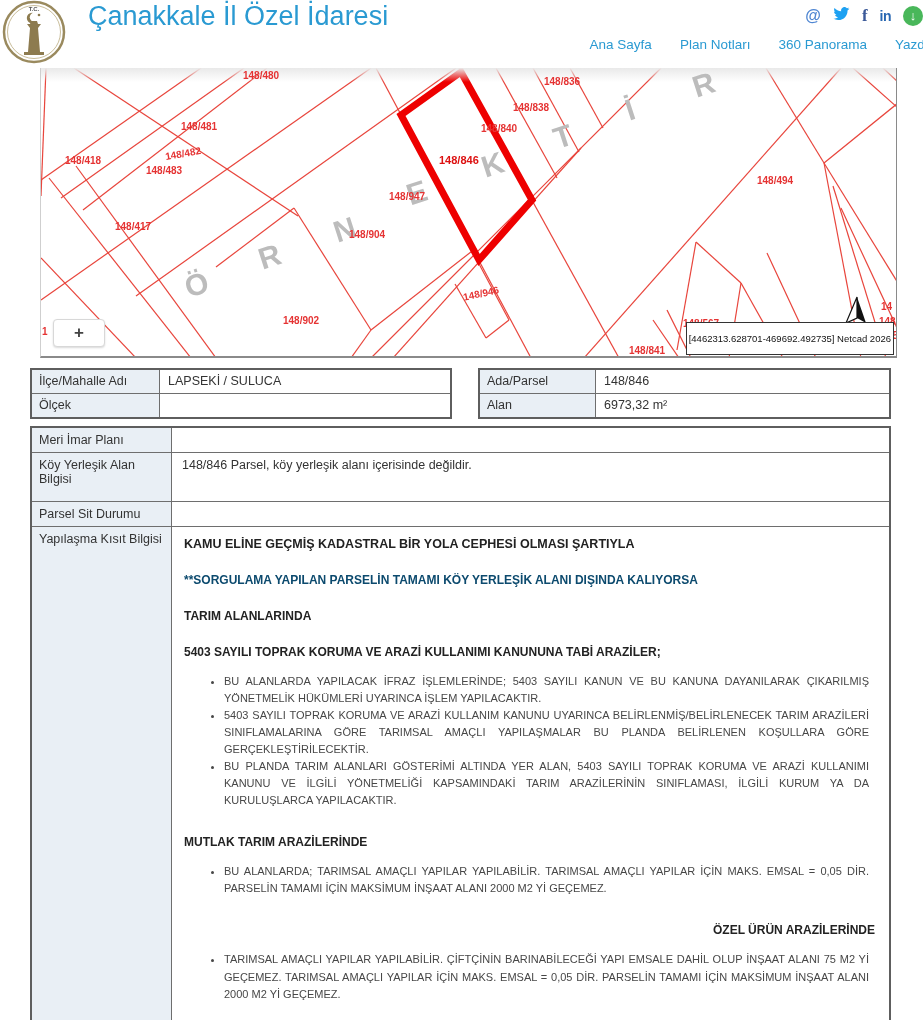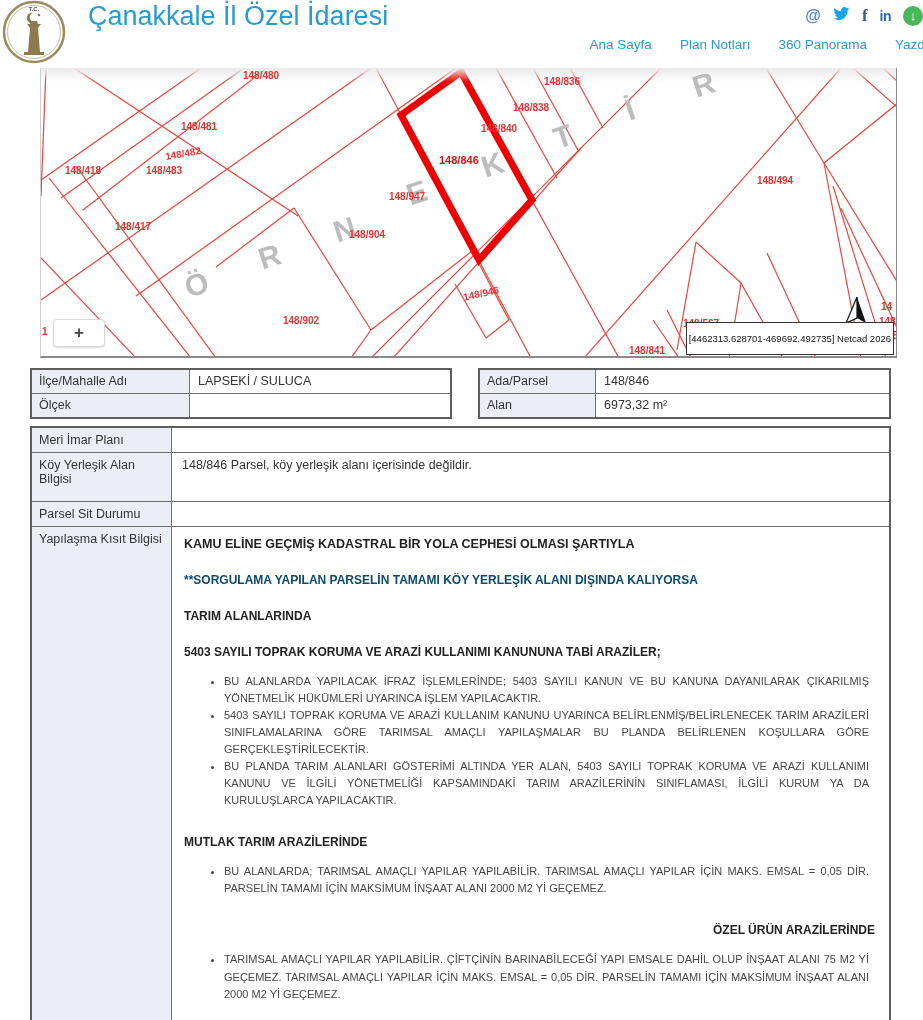--- a/index.html
+++ b/index.html
@@ -39,21 +39,21 @@
   .north { position:absolute; right:24px; bottom:18px; width:30px; height:42px; }
   .north .n-text { position:absolute; left:8px; top:26px; font-size:13px; font-weight:bold; color:#111; }
 
   
   .tables-1 { position:absolute; left:30px; top:368px; width:861px; }
   .itable { position:absolute; top:0; border:2px solid #5e5e5e; background:#fff; }
   .itable-left { left:0; width:422px; }
   .itable-right { left:448px; width:413px; }
   .irow { display:flex; border-bottom:1px solid #6e6e6e; }
   .irow:last-child { border-bottom:none; }
-  .icell-label { width:158px; background:#e9eff5; border-right:1px solid #6e6e6e;
+  .icell-label { width:128px; background:#e9eff5; border-right:1px solid #6e6e6e;
     padding:4px 7px; font-size:12.5px; color:#333; }
   .icell-value { flex:1; padding:4px 8px; font-size:12.5px; color:#333; min-height:23px; }
 
   .tables-2 { position:absolute; left:30px; top:426px; width:861px; border:2px solid #5e5e5e; background:#fff; }
   .prow { display:flex; border-bottom:1px solid #6e6e6e; }
   .prow:last-child { border-bottom:none; }
   .pcell-label { width:140px; background:#e9eff5; border-right:1px solid #6e6e6e;
     padding:5px 7px; font-size:12.5px; color:#333; }
   .pcell-value { flex:1; padding:5px 10px; font-size:12.5px; color:#333; min-height:24px; }
   .kisit-value { padding:10px 14px 20px 12px; }
@@ -157,21 +157,21 @@
   <span class="wm" style="left:513px; top:52px;">T</span>
   <span class="wm" style="left:585px; top:25px;">İ</span>
   <span class="wm" style="left:652px; top:0px;">R</span>
 
   <span class="plabel" style="left:202px; top:2px;">148/480</span>
   <span class="plabel" style="left:503px; top:8px;">148/836</span>
   <span class="plabel" style="left:472px; top:34px;">148/838</span>
   <span class="plabel" style="left:140px; top:53px;">148/481</span>
   <span class="plabel" style="left:124px; top:80px; transform:rotate(-10deg);">148/482</span>
   <span class="plabel" style="left:440px; top:55px;">148/840</span>
-  <span class="plabel" style="left:24px;  top:97px;">148/418</span>
+  <span class="plabel" style="left:24px;  top:87px;">148/418</span>
   <span class="plabel" style="left:105px; top:97px;">148/483</span>
   <span class="plabel plabel-sel" style="left:398px; top:86px;">148/846</span>
   <span class="plabel" style="left:716px; top:107px;">148/494</span>
   <span class="plabel" style="left:348px; top:123px;">148/947</span>
   <span class="plabel" style="left:74px;  top:153px;">148/417</span>
   <span class="plabel" style="left:308px; top:161px;">148/904</span>
   <span class="plabel" style="left:422px; top:220px; transform:rotate(-12deg);">148/946</span>
   <span class="plabel" style="left:242px; top:247px;">148/902</span>
   <span class="plabel" style="left:642px; top:250px;">148/567</span>
   <span class="plabel" style="left:588px; top:277px;">148/841</span>

